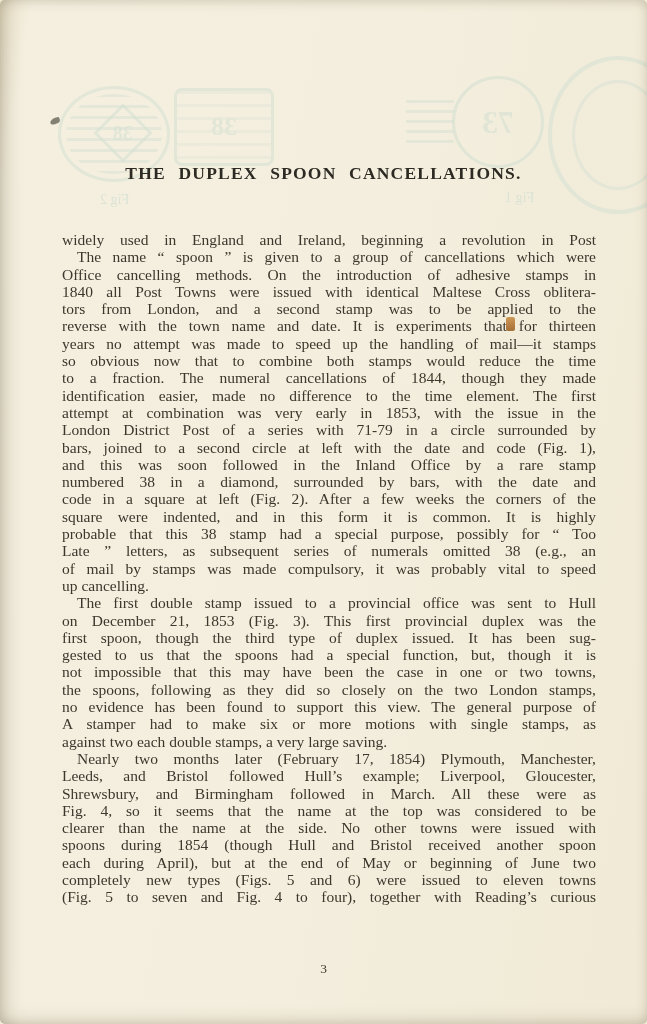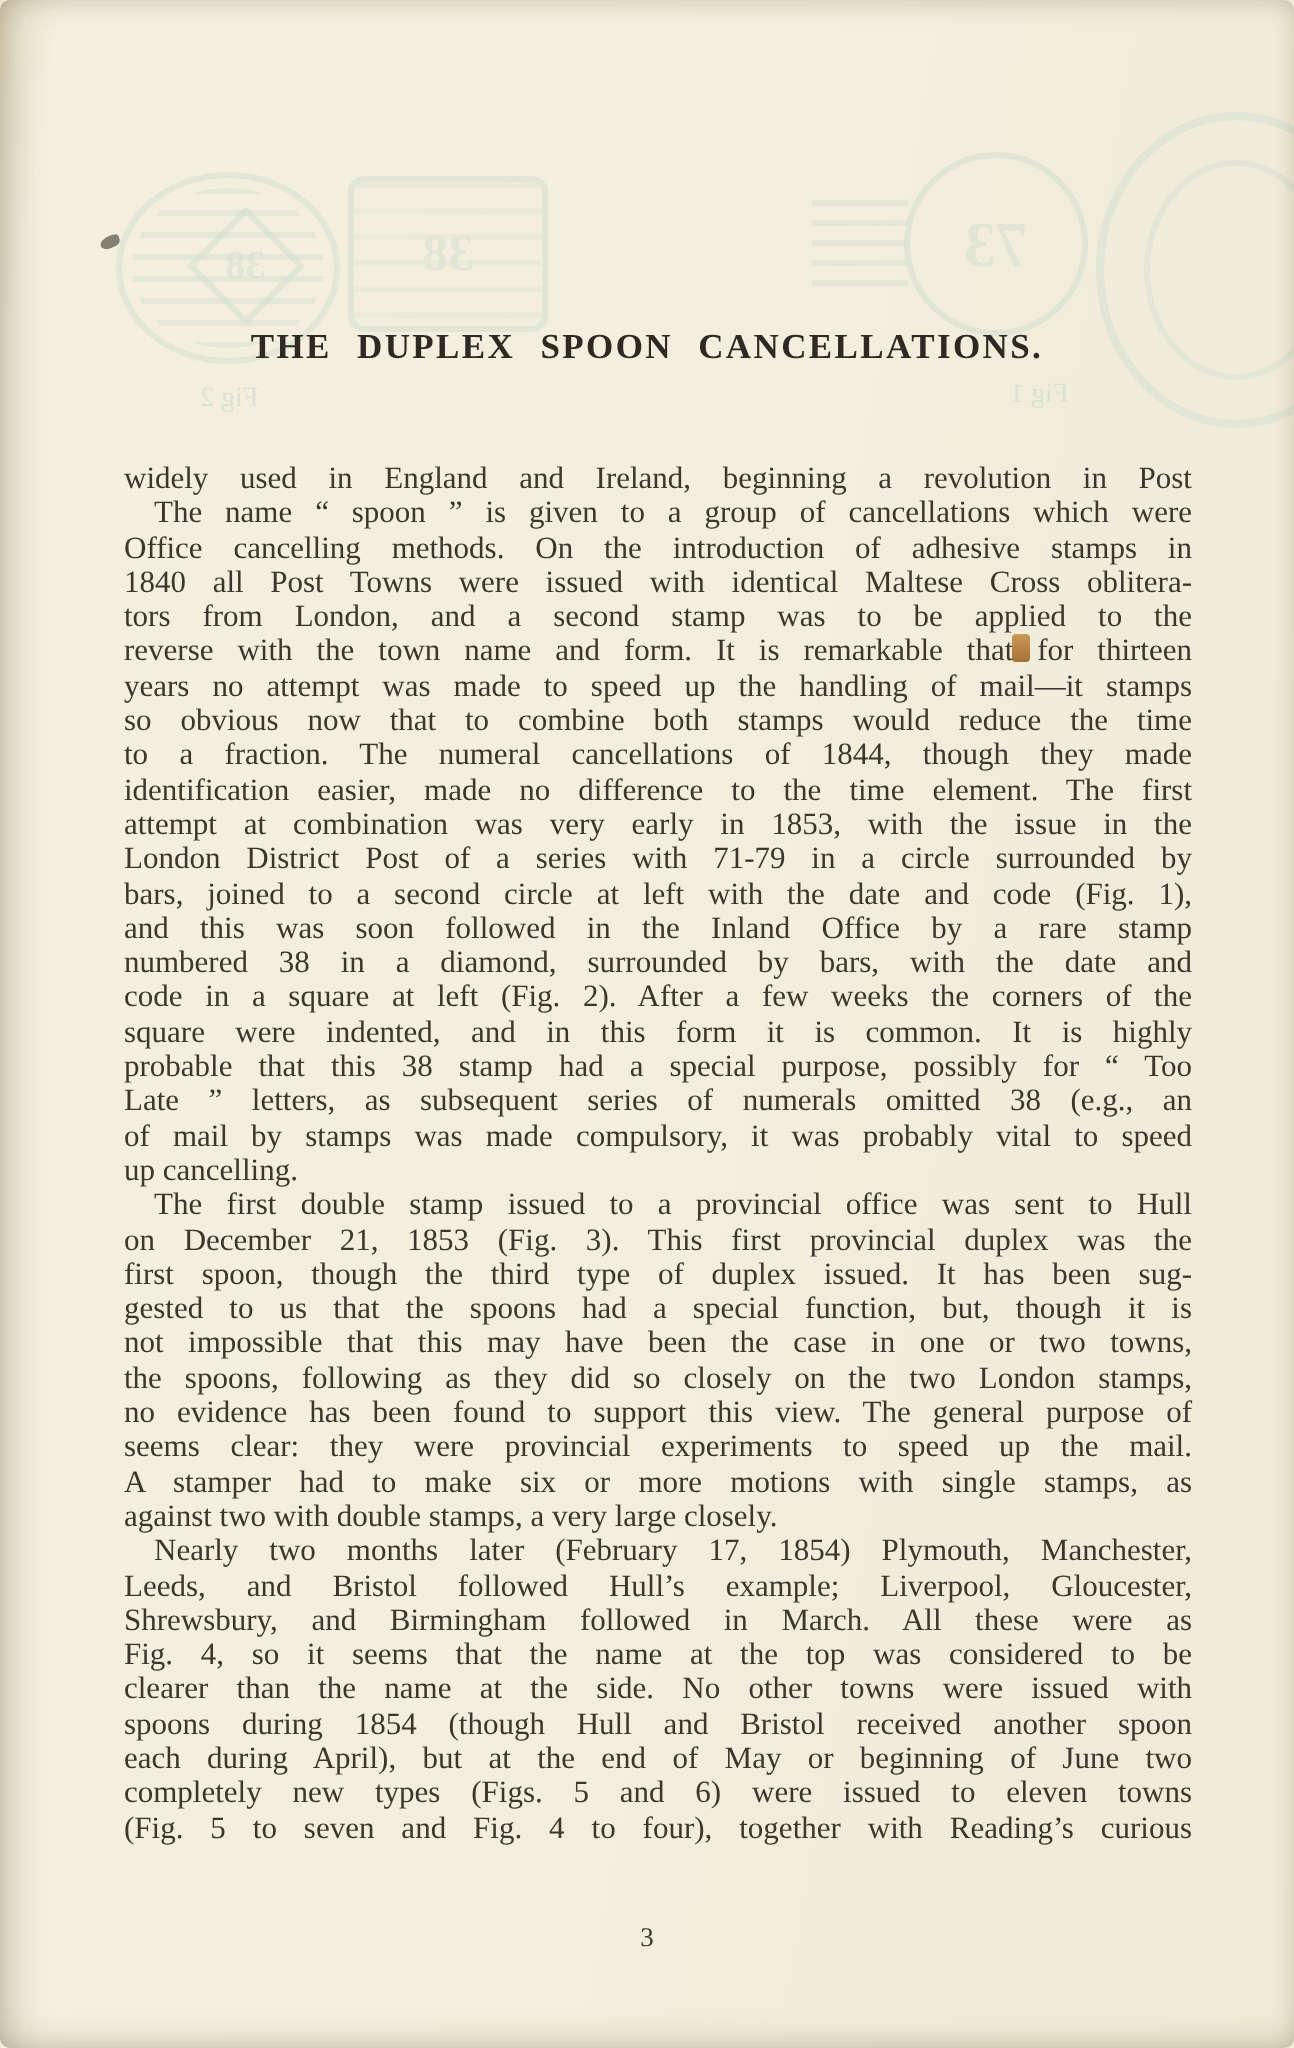--- a/index.html
+++ b/index.html
@@ -122,21 +122,21 @@
   </div>
 
   <h1 class="title">THE DUPLEX SPOON CANCELLATIONS.</h1>
 
   <div class="body-text">
       <div class="line">widely used in England and Ireland, beginning a revolution in Post</div>
       <div class="line first">The name “ spoon ” is given to a group of cancellations which were</div>
       <div class="line">Office cancelling methods. On the introduction of adhesive stamps in</div>
       <div class="line">1840 all Post Towns were issued with identical Maltese Cross oblitera-</div>
       <div class="line">tors from London, and a second stamp was to be applied to the</div>
-      <div class="line">reverse with the town name and form. It is remarkable that for thirteen</div>
+      <div class="line">reverse with the town name and date. It is experiments that for thirteen</div>
       <div class="line">years no attempt was made to speed up the handling of mail—it stamps</div>
       <div class="line">so obvious now that to combine both stamps would reduce the time</div>
       <div class="line">to a fraction. The numeral cancellations of 1844, though they made</div>
       <div class="line">identification easier, made no difference to the time element. The first</div>
       <div class="line">attempt at combination was very early in 1853, with the issue in the</div>
       <div class="line">London District Post of a series with 71-79 in a circle surrounded by</div>
       <div class="line">bars, joined to a second circle at left with the date and code (Fig. 1),</div>
       <div class="line">and this was soon followed in the Inland Office by a rare stamp</div>
       <div class="line">numbered 38 in a diamond, surrounded by bars, with the date and</div>
       <div class="line">code in a square at left (Fig. 2). After a few weeks the corners of the</div>
@@ -145,23 +145,22 @@
       <div class="line">Late ” letters, as subsequent series of numerals omitted 38 (e.g., an</div>
       <div class="line">of mail by stamps was made compulsory, it was probably vital to speed</div>
       <div class="line last">up cancelling.</div>
       <div class="line first">The first double stamp issued to a provincial office was sent to Hull</div>
       <div class="line">on December 21, 1853 (Fig. 3). This first provincial duplex was the</div>
       <div class="line">first spoon, though the third type of duplex issued. It has been sug-</div>
       <div class="line">gested to us that the spoons had a special function, but, though it is</div>
       <div class="line">not impossible that this may have been the case in one or two towns,</div>
       <div class="line">the spoons, following as they did so closely on the two London stamps,</div>
       <div class="line">no evidence has been found to support this view. The general purpose of</div>
-      <div class="line">seems clear: they were provincial experiments to speed up the mail.</div>
       <div class="line">A stamper had to make six or more motions with single stamps, as</div>
-      <div class="line last">against two with double stamps, a very large closely.</div>
+      <div class="line last">against two each double stamps, a very large saving.</div>
       <div class="line first">Nearly two months later (February 17, 1854) Plymouth, Manchester,</div>
       <div class="line">Leeds, and Bristol followed Hull’s example; Liverpool, Gloucester,</div>
       <div class="line">Shrewsbury, and Birmingham followed in March. All these were as</div>
       <div class="line">Fig. 4, so it seems that the name at the top was considered to be</div>
       <div class="line">clearer than the name at the side. No other towns were issued with</div>
       <div class="line">spoons during 1854 (though Hull and Bristol received another spoon</div>
       <div class="line">each during April), but at the end of May or beginning of June two</div>
       <div class="line">completely new types (Figs. 5 and 6) were issued to eleven towns</div>
       <div class="line">(Fig. 5 to seven and Fig. 4 to four), together with Reading’s curious</div>
     </div>

